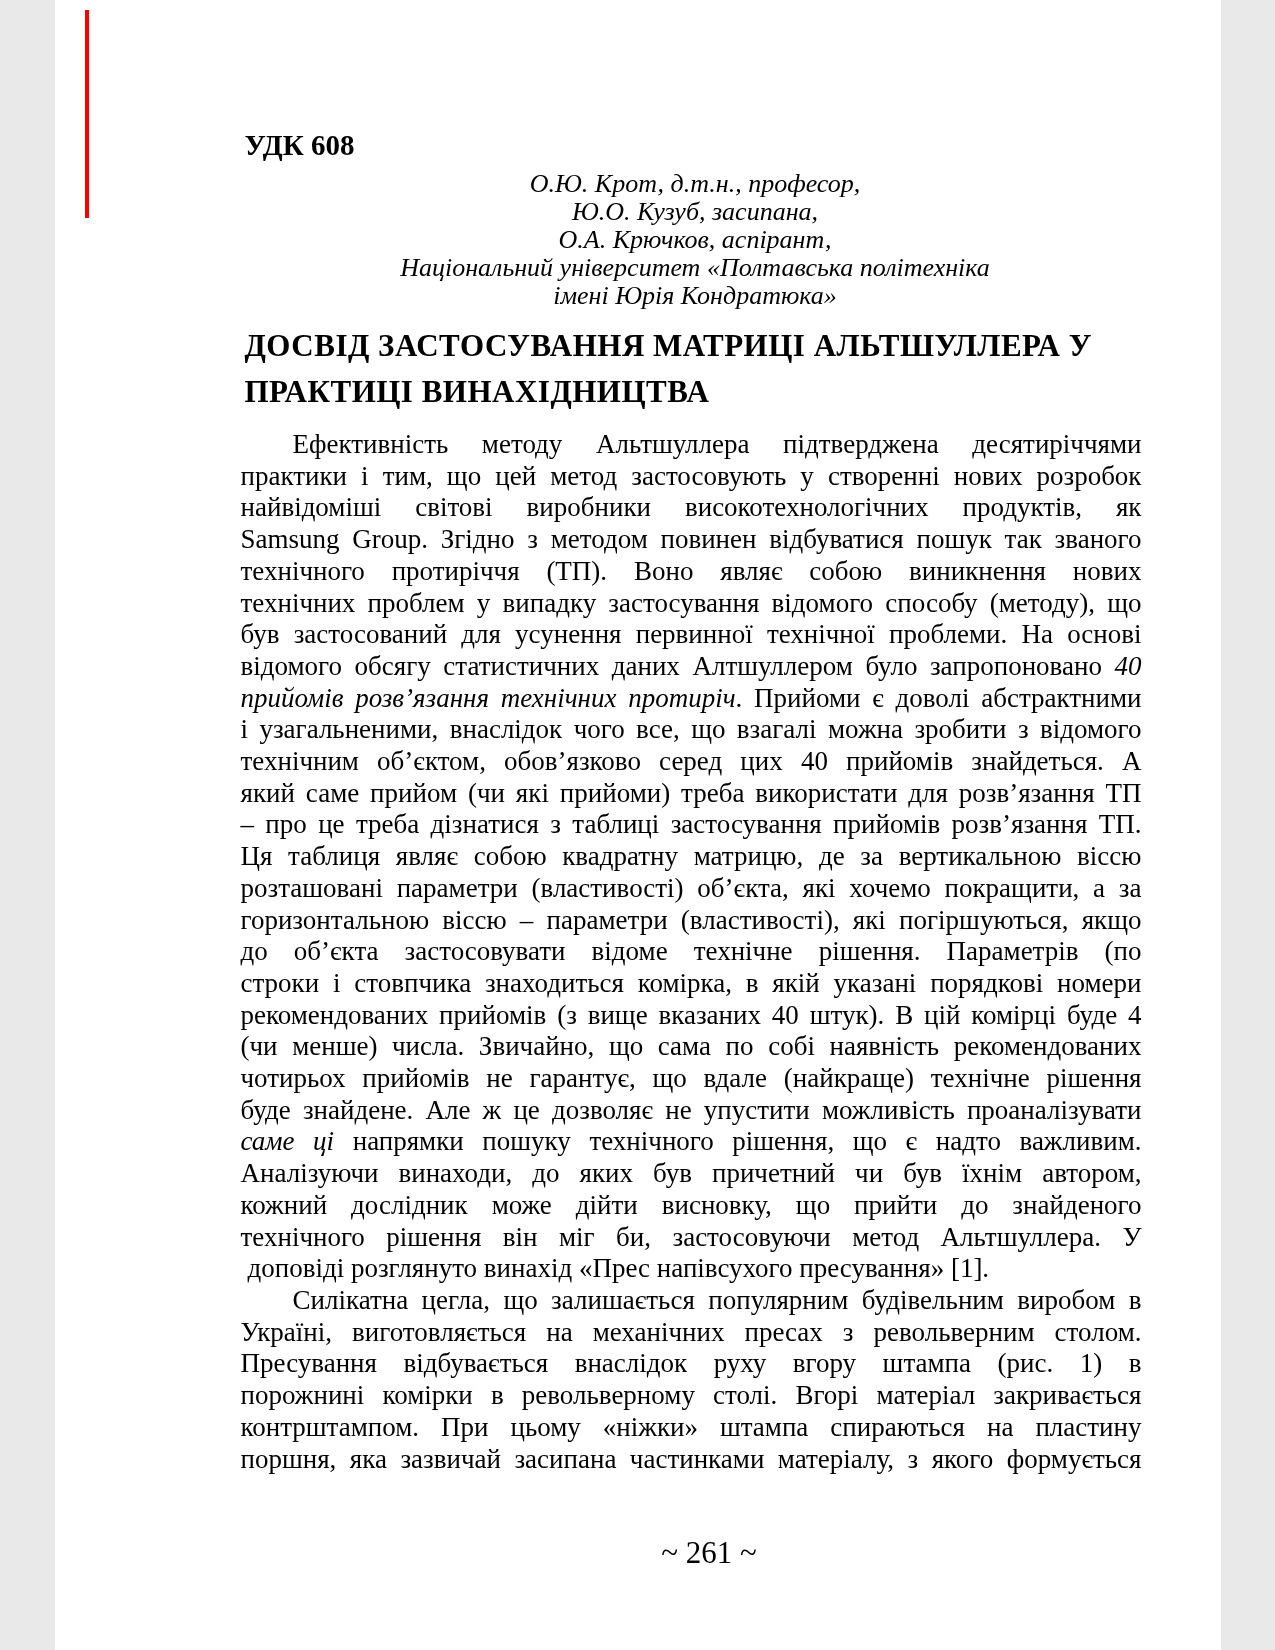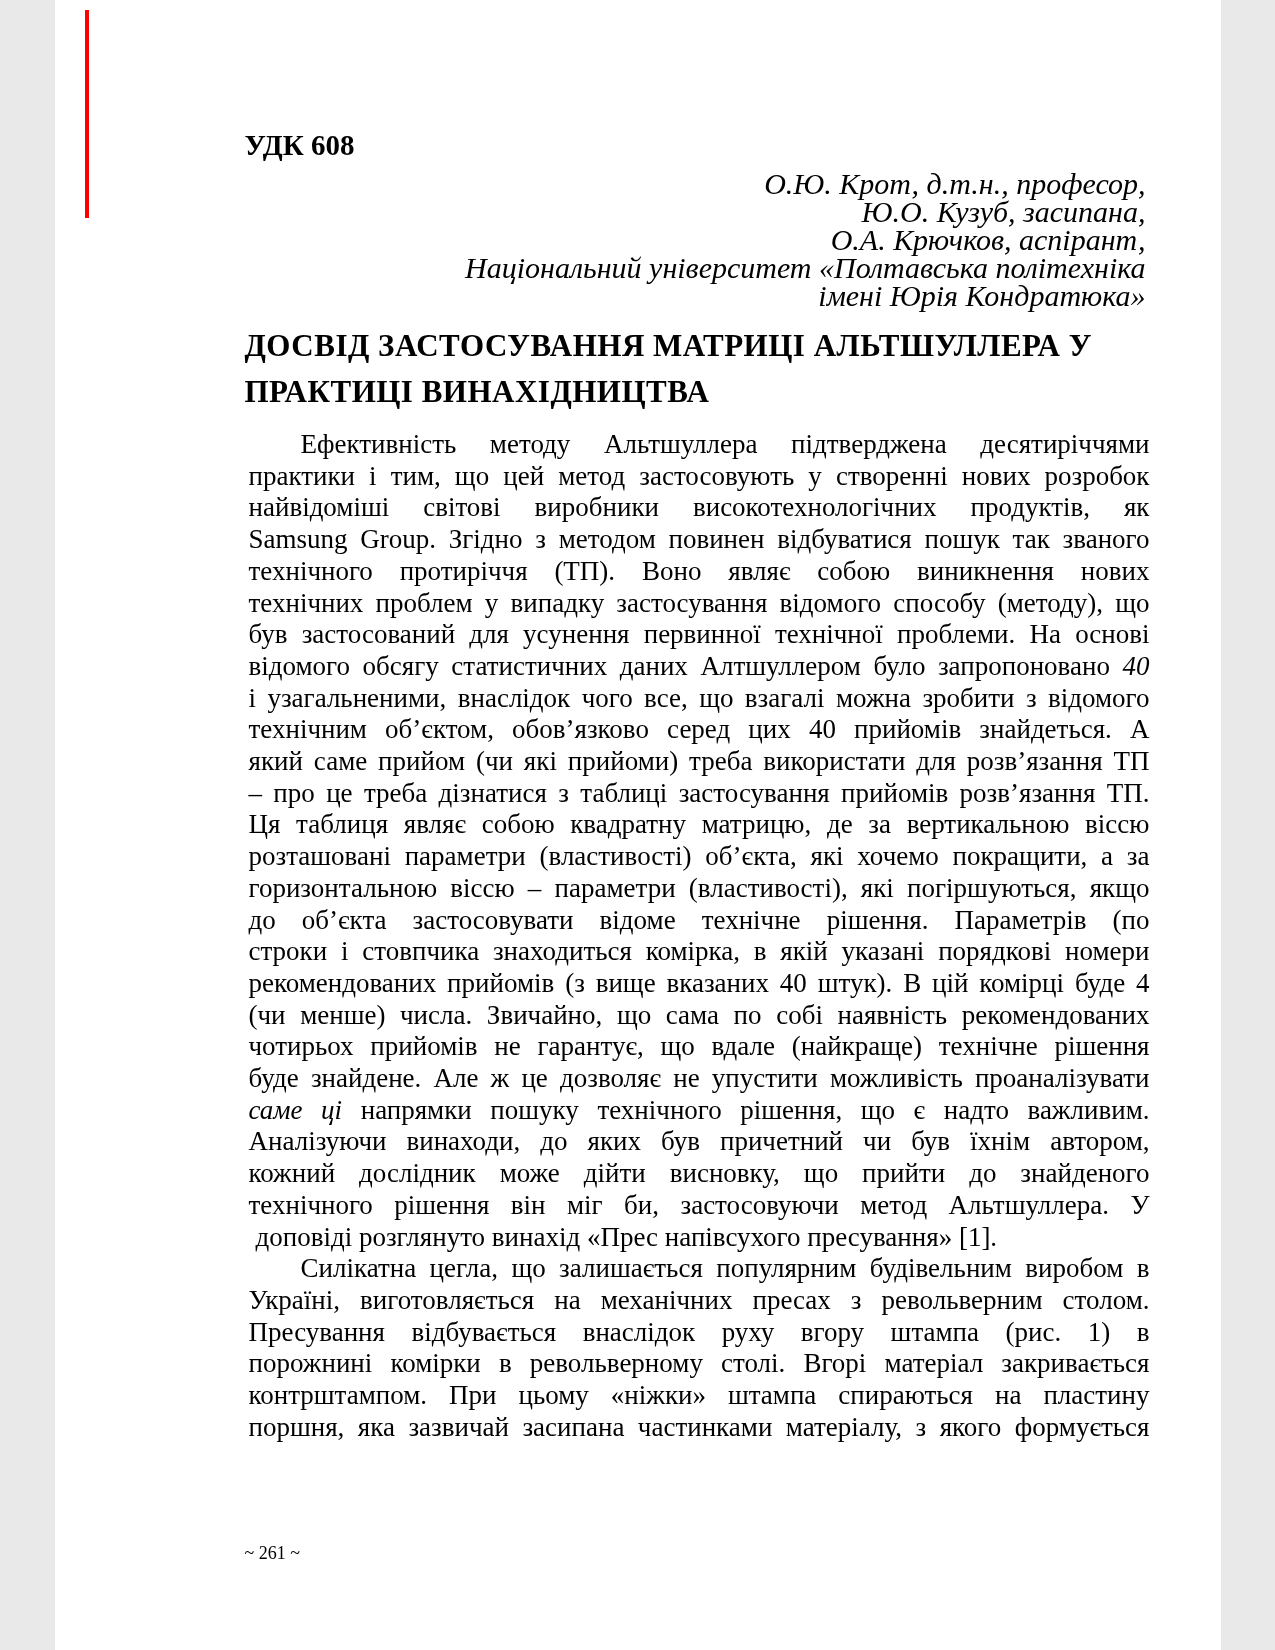--- a/index.html
+++ b/index.html
@@ -14,43 +14,43 @@
   }
   .redbar { position:absolute; width:4px; }
   .redbar.left  { left:30px;  top:10px;  height:208px; }
   .redbar.right { left:1237px; top:35px; height:1210px; }
   .udk {
     position:absolute; left:190px; top:128px;
     font-weight:bold; font-size:29px; line-height:34px;
   }
   .authors {
     position:absolute; left:190px; top:170px; width:901px;
-    text-align:right; font-style:italic;
-    font-size:30px; line-height:28px;
+    text-align:center; font-style:italic;
+    font-size:26px; line-height:28px;
   }
   .title {
     position:absolute; left:190px; top:323px; width:901px;
     text-align:left; font-weight:bold;
     font-size:31px; line-height:46px; letter-spacing:0.5px;
   }
   .body {
-    position:absolute; left:194px; top:429px; width:901px;
+    position:absolute; left:186px; top:429px; width:901px;
     font-size:27px;
   }
   .bline {
     line-height:31.7px;
     text-align:justify;
     text-align-last:justify;
   }
   .bline.end { text-align-last:left;margin-left:7px; }
   .bline.ind { padding-left:52px; }
   .it { font-style:italic; }
   .footer {
-    position:absolute; left:190px; top:1537px; width:901px;
-    text-align:left; font-size:18px; line-height:32px;
+    position:absolute; left:204px; top:1537px; width:901px;
+    text-align:center; font-size:31px; line-height:32px;
   }
 </style>
 </head>
 <body>
 
 <div class="page">
   <div class="redbar left" style="background: rgb(254, 0, 0);"></div>
   <div class="redbar right" style="background: rgb(254, 0, 0);"></div>
 
   <div class="udk">УДК 608</div>
@@ -70,20 +70,21 @@
 
   <div class="body">
       <div class="bline ind"><span>Ефективність методу Альтшуллера підтверджена десятиріччями</span></div>
       <div class="bline"><span>практики і тим, що цей метод застосовують у створенні нових розробок</span></div>
       <div class="bline"><span>найвідоміші світові виробники високотехнологічних продуктів, як</span></div>
       <div class="bline"><span>Samsung Group. Згідно з методом повинен відбуватися пошук так званого</span></div>
       <div class="bline"><span>технічного протиріччя (ТП). Воно являє собою виникнення нових</span></div>
       <div class="bline"><span>технічних проблем у випадку застосування відомого способу (методу), що</span></div>
       <div class="bline"><span>був застосований для усунення первинної технічної проблеми. На основі</span></div>
       <div class="bline"><span>відомого обсягу статистичних даних Алтшуллером було запропоновано </span><span class="it">40</span></div>
+      <div class="bline"><span class="it">прийомів розв’язання технічних протиріч</span><span>. Прийоми є доволі абстрактними</span></div>
       <div class="bline"><span>і узагальненими, внаслідок чого все, що взагалі можна зробити з відомого</span></div>
       <div class="bline"><span>технічним об’єктом, обов’язково серед цих 40 прийомів знайдеться. А</span></div>
       <div class="bline"><span>який саме прийом (чи які прийоми) треба використати для розв’язання ТП</span></div>
       <div class="bline"><span>– про це треба дізнатися з таблиці застосування прийомів розв’язання ТП.</span></div>
       <div class="bline"><span>Ця таблиця являє собою квадратну матрицю, де за вертикальною віссю</span></div>
       <div class="bline"><span>розташовані параметри (властивості) об’єкта, які хочемо покращити, а за</span></div>
       <div class="bline"><span>горизонтальною віссю – параметри (властивості), які погіршуються, якщо</span></div>
       <div class="bline"><span>до об’єкта застосовувати відоме технічне рішення. Параметрів (по</span></div>
       <div class="bline"><span>строки і стовпчика знаходиться комірка, в якій указані порядкові номери</span></div>
       <div class="bline"><span>рекомендованих прийомів (з вище вказаних 40 штук). В цій комірці буде 4</span></div>

